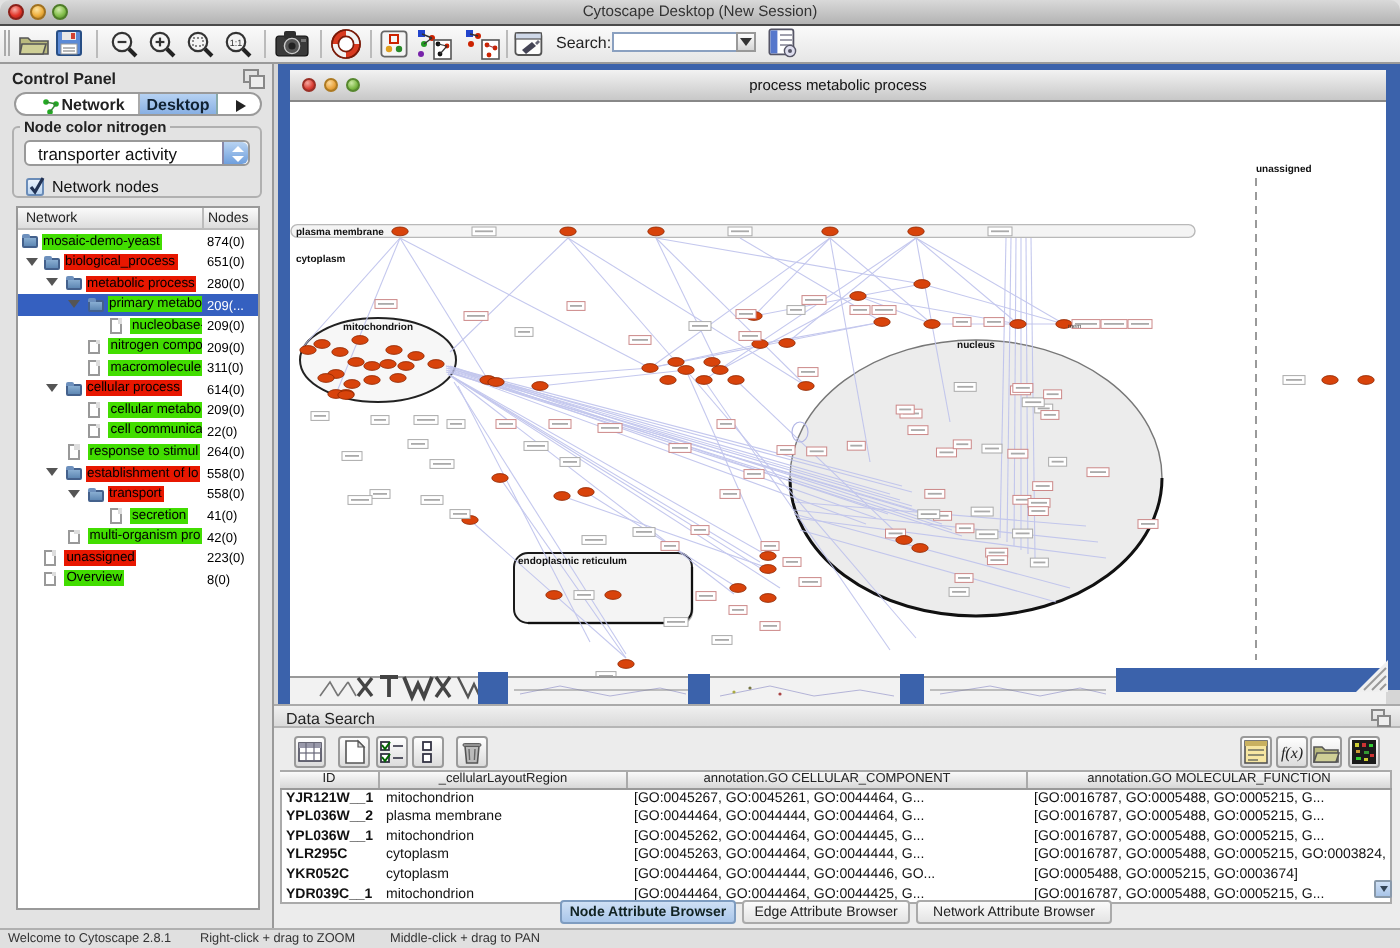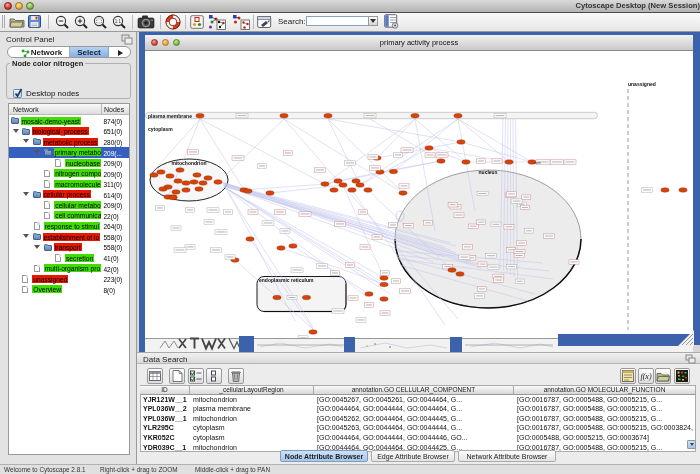--- a/index.html
+++ b/index.html
@@ -1,20 +1,20 @@
 <!DOCTYPE html>
 <html><head><meta charset="utf-8"><style>
 *{margin:0;padding:0;box-sizing:border-box;}
 html,body{width:700px;height:474px;overflow:hidden;font-family:"Liberation Sans",sans-serif;background:#e2e2e2;}
 </style></head><body>
 <div style="position:absolute;left:0;top:0;width:700px;height:13px;background:linear-gradient(#d9d9d9,#b3b3b3);border-bottom:1px solid #4a4a4a;border-radius:5px 5px 0 0;">
     <span style="position:absolute;left:4.2px;top:2px;width:8px;height:8px;border-radius:50%;background:radial-gradient(circle at 40% 30%,#f7b0a8,#e2362a 55%,#9a1d14);border:0.5px solid #8a211a;"></span>
     <span style="position:absolute;left:15px;top:2px;width:8px;height:8px;border-radius:50%;background:radial-gradient(circle at 40% 30%,#fde4a0,#eeaf3e 55%,#a8751c);border:0.5px solid #a0711f;"></span>
     <span style="position:absolute;left:26px;top:2px;width:8px;height:8px;border-radius:50%;background:radial-gradient(circle at 40% 30%,#d3ecac,#84bf4c 55%,#47791f);border:0.5px solid #4e7c28;"></span>
-    <div style="text-align:right;font-size:7.6px;font-weight:700;color:#333;line-height:12px;">Cytoscape Desktop (New Session)</div>
+    <div style="text-align:center;font-size:7.6px;font-weight:400;color:#333;line-height:12px;">Cytoscape Desktop (New Session)</div>
   </div>
 <div style="position:absolute;left:0;top:13px;width:700px;height:19px;background:linear-gradient(#fafafa,#e6e6e6);border-bottom:1px solid #9a9a9a;"></div>
 <div style="position:absolute;left:2px;top:15px;width:1px;height:13px;background:#aaa"></div>
 <div style="position:absolute;left:4px;top:15px;width:1px;height:13px;background:#aaa"></div>
 <svg style="position:absolute;left:9px;top:16px" width="16" height="12" viewBox="0 0 16 12">
     <path d="M1 3 h4 l1.5 1.5 H15 V11 H1 Z" fill="#b9b97e" stroke="#555" stroke-width="0.8"></path>
     <path d="M2 6 h12 l-1.5 5 H1 Z" fill="#cfcf96" stroke="#555" stroke-width="0.8"></path>
   </svg>
 <svg style="position:absolute;left:28px;top:15px" width="13" height="13" viewBox="0 0 13 13">
     <rect x="0.5" y="0.5" width="12" height="12" rx="1" fill="#5b8ad6" stroke="#274e85"></rect>
@@ -109,45 +109,49 @@
     <rect x="0.7" y="0.7" width="12" height="12.5" rx="1" fill="#fff" stroke="#556" stroke-width="0.9"></rect>
     <rect x="1.2" y="1.2" width="3.5" height="11.5" fill="#5577cc"></rect>
     <line x1="6" y1="3.5" x2="12" y2="3.5" stroke="#889" stroke-width="0.8"></line>
     <line x1="6" y1="6" x2="12" y2="6" stroke="#889" stroke-width="0.8"></line>
     <line x1="6" y1="8.5" x2="12" y2="8.5" stroke="#889" stroke-width="0.8"></line>
     <circle cx="11" cy="11.5" r="2.8" fill="#dde" stroke="#556" stroke-width="0.7"></circle>
     <circle cx="11" cy="11.5" r="1" fill="#556"></circle>
   </svg>
 <div style="position:absolute;left:137px;top:32px;width:563px;height:432px;background:#d6d6d6;"></div>
 <div style="position:absolute;left:0;top:32px;width:137px;height:432px;background:#e3e3e3;border-right:1px solid #9a9a9a;">
-<div style="position:absolute;left:6px;top:3px;font-size:8px;font-weight:400;color:#222;">Control Panel</div>
+<div style="position:absolute;left:6px;top:3px;font-size:8px;font-weight:700;color:#222;">Control Panel</div>
 <svg style="position:absolute;left:121px;top:2px" width="12" height="11" viewBox="0 0 12 11">
       <rect x="1" y="1" width="7" height="6" fill="none" stroke="#888" stroke-width="1"></rect>
       <rect x="4" y="4" width="7" height="6" fill="#eee" stroke="#888" stroke-width="1"></rect>
     </svg>
 <div style="position:absolute;left:7px;top:14px;width:124px;height:12px;background:#fff;border:1px solid #9a9a9a;border-radius:6px;overflow:hidden;">
       <div style="position:absolute;left:0;top:0;width:62px;height:12px;border-right:1px solid #aaa;font-size:8px;font-weight:bold;color:#222;text-align:center;line-height:11px;"><svg style="position:absolute;left:13px;top:1.5px" width="9" height="9" viewBox="0 0 9 9">
           <circle cx="2" cy="2" r="1.4" fill="#2a2"></circle>
           <circle cx="7" cy="3" r="1.4" fill="#2a2"></circle>
           <circle cx="4" cy="7" r="1.4" fill="#2a2"></circle>
           <line x1="2" y1="2" x2="7" y2="3" stroke="#383" stroke-width="0.7"></line>
           <line x1="4" y1="7" x2="7" y2="3" stroke="#383" stroke-width="0.7"></line>
         </svg><span style="margin-left:16px;">Network</span></div>
-      <div style="position:absolute;left:62px;top:0;width:39px;height:12px;background:linear-gradient(#b6d2f3,#7fa9e0);border-right:1px solid #8aa;font-size:8px;font-weight:bold;color:#123;text-align:center;line-height:11px;">Select</div>
+      <div style="position:absolute;left:62px;top:0;width:39px;height:12px;background:linear-gradient(#b6d2f3,#7fa9e0);border-right:1px solid #8aa;font-size:8px;font-weight:bold;color:#123;text-align:center;line-height:11px;">Desktop</div>
       <div style="position:absolute;left:101px;top:0;width:23px;height:12px;">
         <span style="position:absolute;left:9px;top:3px;width:0;height:0;border-top:3px solid transparent;border-bottom:3px solid transparent;border-left:5px solid #222;"></span>
       </div>
     </div>
 <div style="position:absolute;left:6px;top:31px;width:125px;height:36px;border:1px solid #b0b0b0;border-radius:3px;"></div>
 <div style="position:absolute;left:10px;top:27px;font-size:7.5px;font-weight:600;color:#222;background:#e3e3e3;padding:0 2px;">Node color nitrogen</div>
+<div style="position:absolute;left:12px;top:38px;width:113px;height:13px;background:#fff;border:1px solid #999;border-radius:3px;font-size:8.5px;color:#111;line-height:12px;"><span style="margin-left:6px;">transporter activity</span><span style="position:absolute;right:0;top:0;width:13px;height:11px;background:linear-gradient(#b8d3f2,#6f9fdd);border-radius:0 3px 3px 0;border-left:1px solid #88a;">
+        <span style="position:absolute;left:3.5px;top:1.5px;width:0;height:0;border-left:3px solid transparent;border-right:3px solid transparent;border-bottom:3.5px solid #fff;"></span>
+        <span style="position:absolute;left:3.5px;top:6.5px;width:0;height:0;border-left:3px solid transparent;border-right:3px solid transparent;border-top:3.5px solid #fff;"></span>
+      </span></div>
 <div style="position:absolute;left:13px;top:57px;width:8.5px;height:8.5px;background:linear-gradient(#eaf2fc,#bcd6f2);border:1px solid #6a8cb8;border-radius:1.5px;"></div>
 <svg style="position:absolute;left:13px;top:55px" width="12" height="12" viewBox="0 0 12 12">
       <path d="M2.5 6.5 l2 2.5 l4 -7" fill="none" stroke="#235" stroke-width="1.6"></path>
     </svg>
-<div style="position:absolute;left:26px;top:57px;font-size:8px;color:#111;">Desktop nodes</div>
+<div style="position:absolute;left:26px;top:57px;font-size:8px;color:#111;">Network nodes</div>
 <div style="position:absolute;left:8px;top:71px;width:122px;height:352px;background:#fff;border:1px solid #999;overflow:hidden;">
 <div style="position:absolute;left:0;top:0;width:120px;height:11px;background:linear-gradient(#fafafa,#dcdcdc);border-bottom:1px solid #bbb;">
         <span style="position:absolute;left:4px;top:1.5px;font-size:7px;color:#222;">Network</span>
         <span style="position:absolute;left:95px;top:1.5px;font-size:7px;color:#222;">Nodes</span>
         <span style="position:absolute;left:92px;top:0;width:1px;height:11px;background:#bbb;"></span>
       </div>
 <div style="position:absolute;left:0;top:11.3px;width:120px;height:10.55px;">
         <span style="position:absolute;left:1.5px;top:3px;width:8px;height:6px;background:linear-gradient(#89aed2,#5f88b4);border:0.5px solid #44618c;border-radius:1px;"></span>
         <span style="position:absolute;left:1.5px;top:1.8px;width:4px;height:2px;background:#6d90bd;border-radius:1px 1px 0 0;"></span>
         <div style="position:absolute;left:11.5px;top:0.8px;width:80.5px;height:9.5px;overflow:hidden;white-space:nowrap;font-size:6.7px;line-height:9.5px;"><span style="background:#42dd00;color:#000;padding:0.5px 1px;">mosaic-demo-yeast</span></div>
@@ -257,21 +261,21 @@
       </div>
 </div>
 </div>
 <div style="position:absolute;left:139px;top:32px;width:561px;height:3px;background:#3b62ab;"></div>
 <div style="position:absolute;left:139px;top:35px;width:6px;height:317px;background:#3b62ab;"></div>
 <div style="position:absolute;left:693px;top:32px;width:7px;height:313px;background:#3b62ab;"></div>
 <div style="position:absolute;left:145px;top:35px;width:548px;height:16px;background:linear-gradient(#f2f2f2,#c8c8c8);border-bottom:1px solid #888;">
     <span style="position:absolute;left:6px;top:4px;width:7px;height:7px;border-radius:50%;background:radial-gradient(circle at 35% 30%,#f5a79f,#da3f34 60%,#a22);border:0.5px solid #9a2f26;"></span>
     <span style="position:absolute;left:17px;top:4px;width:7px;height:7px;border-radius:50%;background:radial-gradient(circle at 35% 30%,#fbd99c,#e9a33c 60%,#b57a1e);border:0.5px solid #ad7a22;"></span>
     <span style="position:absolute;left:28px;top:4px;width:7px;height:7px;border-radius:50%;background:radial-gradient(circle at 35% 30%,#cbe8a4,#7cb844 60%,#4e8422);border:0.5px solid #56872e;"></span>
-    <div style="text-align:center;font-size:7.5px;font-weight:500;color:#111;line-height:15px;">primary activity process</div>
+    <div style="text-align:center;font-size:7.5px;font-weight:500;color:#111;line-height:15px;">process metabolic process</div>
   </div>
 <div style="position:absolute;left:145px;top:51px;width:548px;height:287px;background:#fff;"></div>
 <svg style="position:absolute;left:145px;top:51px" width="548" height="287" viewBox="0 0 548 287">
     <rect x="0.5" y="61.3" width="452" height="6.4" rx="3.2" fill="#f4f4f4" stroke="#b9b9b9" stroke-width="0.7"></rect>
     <ellipse cx="44" cy="129" rx="39" ry="21" fill="#f7f7f7" stroke="#222" stroke-width="1"></ellipse>
     <ellipse cx="343" cy="188" rx="93" ry="69" fill="#ececec" stroke="#777" stroke-width="0.7"></ellipse>
     <path d="M 250 188 A 93 69 0 0 0 436 188" fill="none" stroke="#111" stroke-width="1.5"></path>
     <rect x="112" y="225.5" width="89" height="35" rx="7" fill="#f4f4f4" stroke="#1a1a1a" stroke-width="1"></rect>
     <path d="M 119 260.5 h 75 q 7 0 7 -7 v -21" fill="none" stroke="#000" stroke-width="1.4" opacity="0.35"></path>
     <g stroke="#bec2ec" stroke-width="0.55" opacity="0.9">

